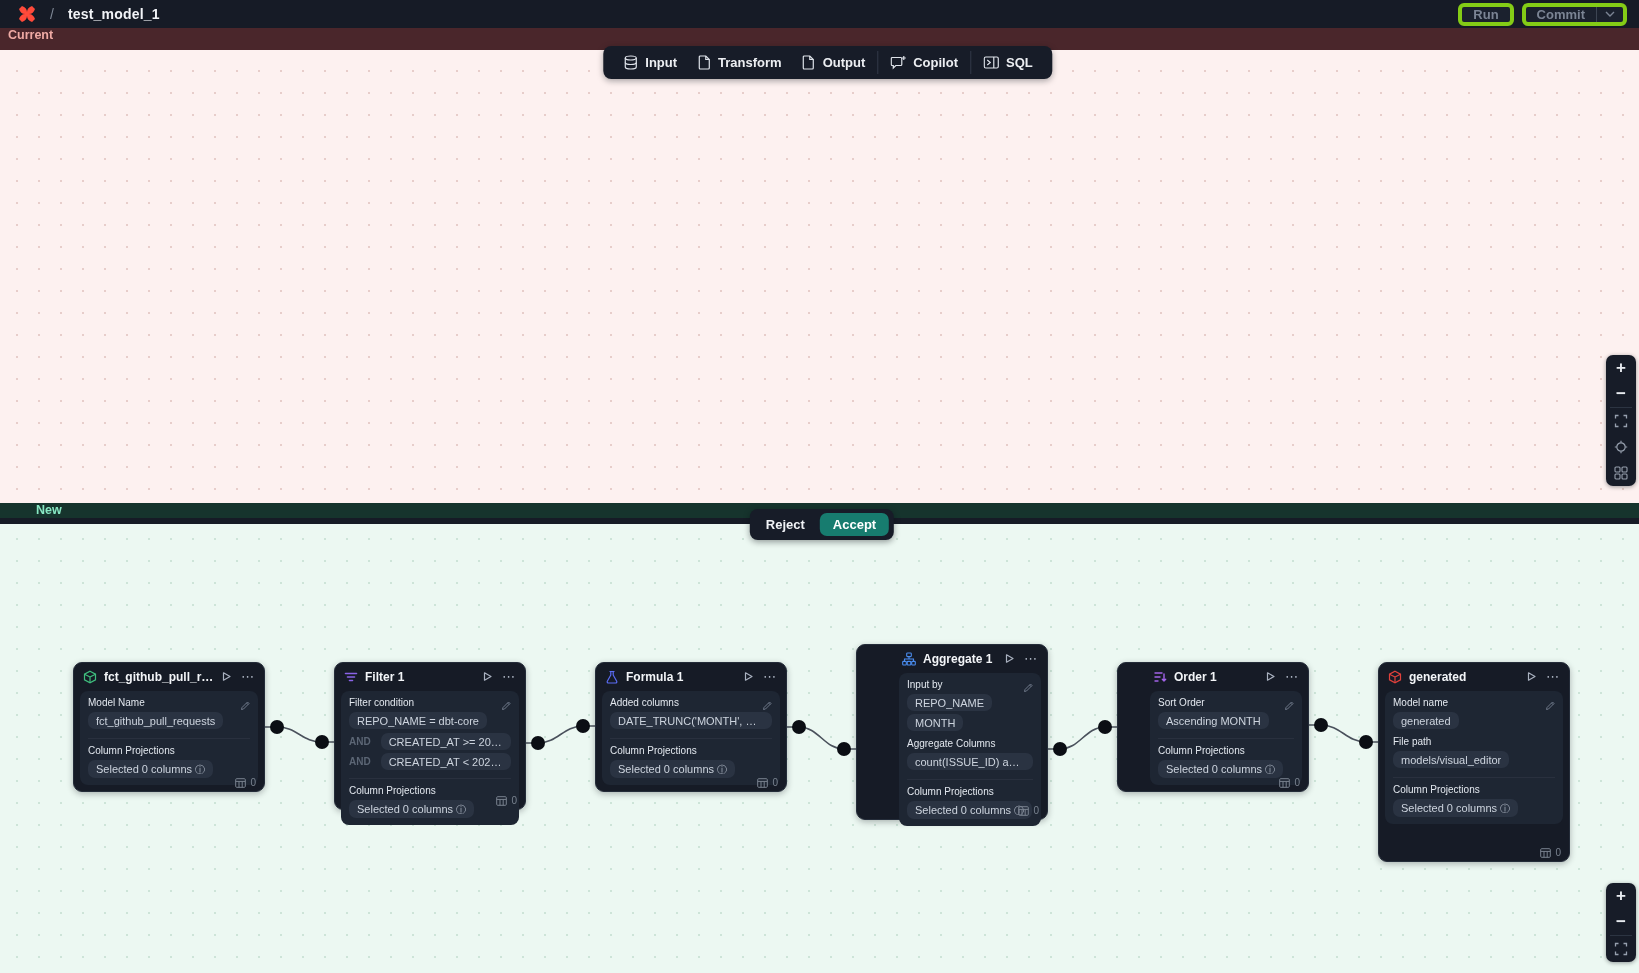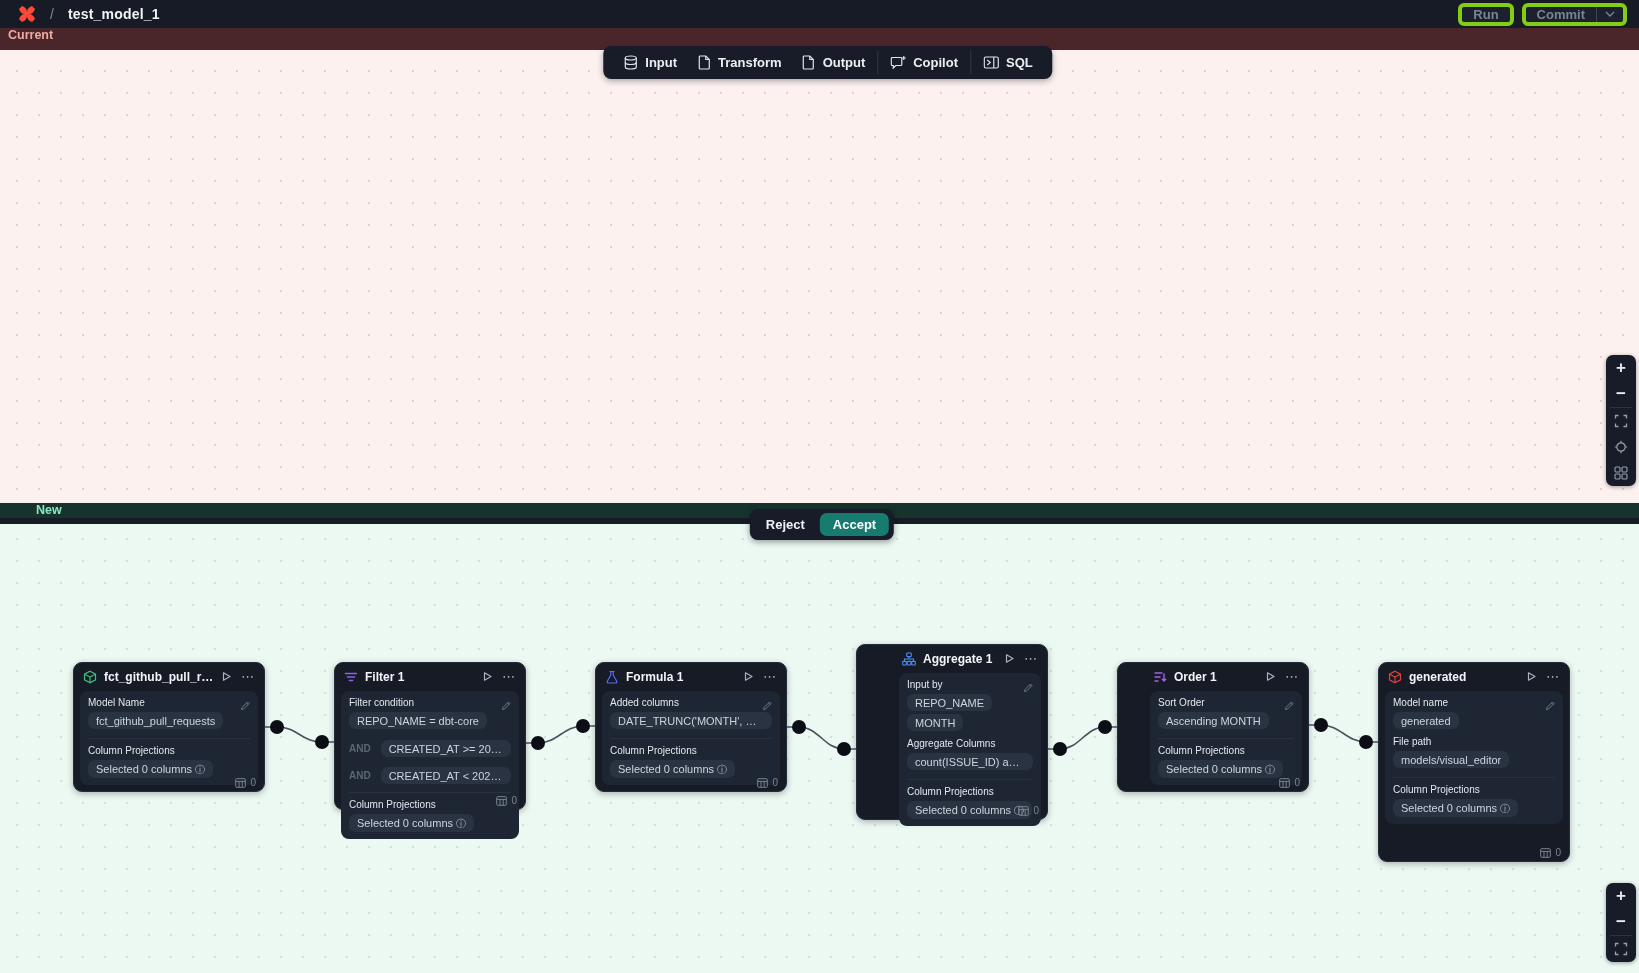--- a/index.html
+++ b/index.html
@@ -78,21 +78,21 @@
   .dots { font-size:13px; letter-spacing:1px; line-height:10px; }
   .node-body { margin:1px 6px 0; background:#1e2633; border-radius:8px; padding:6px 8px 7px; position:relative; }
   .pencil { position:absolute; top:6px; right:7px; color:#6e7889; cursor:pointer; }
   .field-label { font-size:10px; font-weight:400; color:#e3e8ef; line-height:12px; margin-bottom:3px; }
   .field-label.gap { margin-top:6px; }
   .pill { display:inline-block; max-width:100%; background:#2a3342; border-radius:7px; padding:1.5px 8px;
           font-size:11px; line-height:14px; color:#cdd4de; white-space:nowrap; overflow:hidden;
           text-overflow:ellipsis; vertical-align:top; cursor:pointer; }
   .pill .info { color:#aeb6c3; font-size:10px; margin-left:3px; }
   .pill-row { margin-bottom:2px; }
-  .cond-row { display:flex; align-items:center; gap:10px; margin-top:10px; min-width:0; }
+  .cond-row { display:flex; align-items:center; gap:10px; margin-top:3px; min-width:0; }
   .and-label { font-size:10px; font-weight:700; color:#5c6675; flex:none; }
   .cond-row .pill { flex:0 1 auto; }
   .divider { height:1px; background:#29303e; margin:8px 0 6px; }
   .node-footer { position:absolute; bottom:3px; right:8px; display:flex; align-items:center; gap:4px;
                  color:#79828f; font-size:10px; cursor:pointer; }
 </style>
 </head>
 <body>
 
 <div class="stage">

